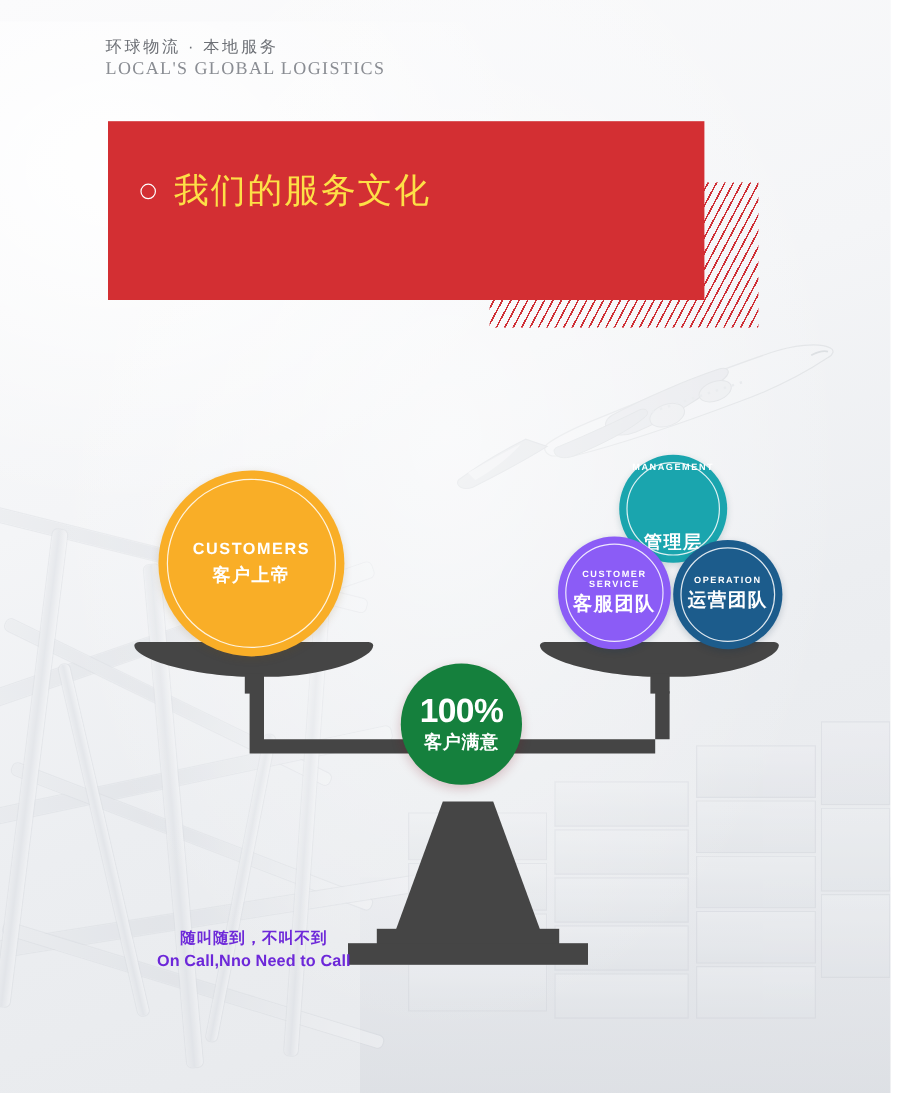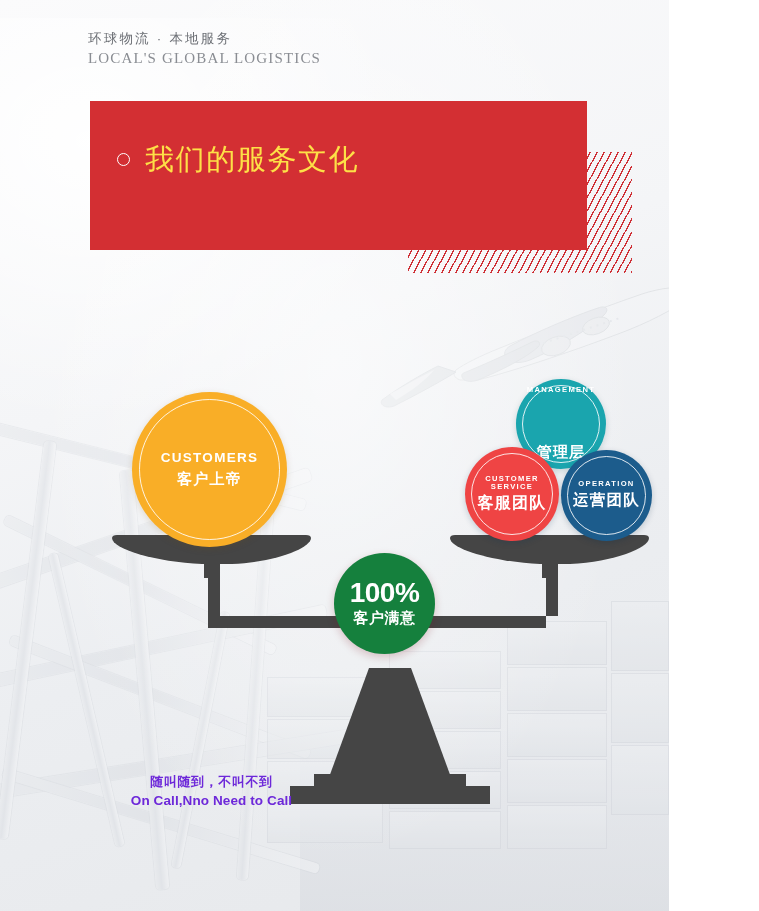--- a/index.html
+++ b/index.html
@@ -3,26 +3,25 @@
 <meta charset="utf-8">
 <title>Exceptional Customer Service</title>
 <style>
   html, body {
     margin: 0;
     padding: 0;
     background: #ffffff;
   }
   #poster {
     position: relative;
-    width: 646px;
+    width: 742px;
     height: 911px;
     overflow: hidden;
     font-family: "Liberation Sans", sans-serif;
     background: #f2f3f5;
-    padding-left: 23px;
   }
 
   
   .bg-base {
     position: absolute;
     inset: 0;
     background:
       linear-gradient(160deg, #fbfbfc 0%, #f4f5f7 38%, #eceef1 62%, #e6e8eb 100%);
   }
   .bg-glow {
@@ -235,21 +234,21 @@
   #bubble-management::after { inset: 6px; border-width: 1.4px; }
   #bubble-management .en { font-size: 7.6px; }
   #bubble-management .cn { font-size: 15px; margin-top: 1px; }
 
   
   #bubble-cs {
     left: 465px;
     top: 447px;
     width: 94px;
     height: 94px;
-    background: #ef4444;
+    background: #8b5cf6;
     z-index: 5;
     box-shadow: 0 2px 6px rgba(8,50,85,0.2);
   }
   #bubble-cs::after { inset: 6px; border-width: 1.4px; }
   #bubble-cs .en { font-size: 7.6px; }
   #bubble-cs .cn { font-size: 16px; margin-top: 1px; }
 
   
   #bubble-op {
     left: 561px;

